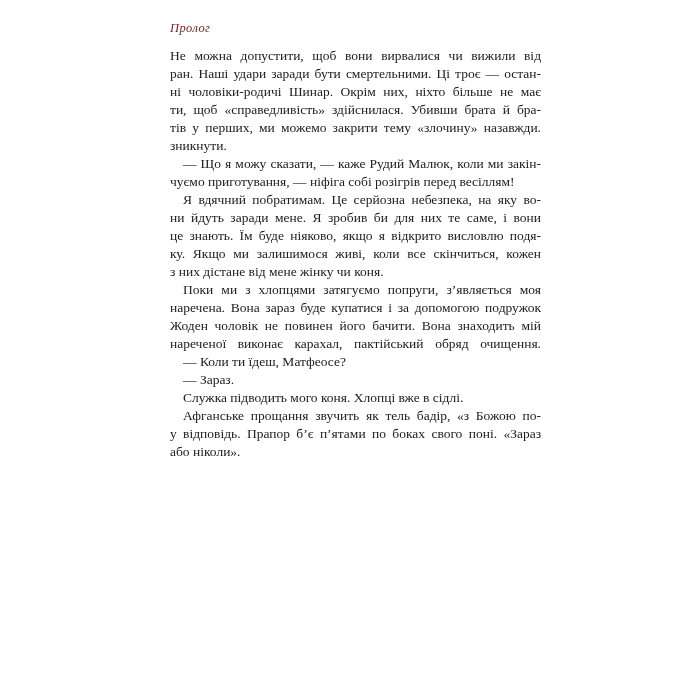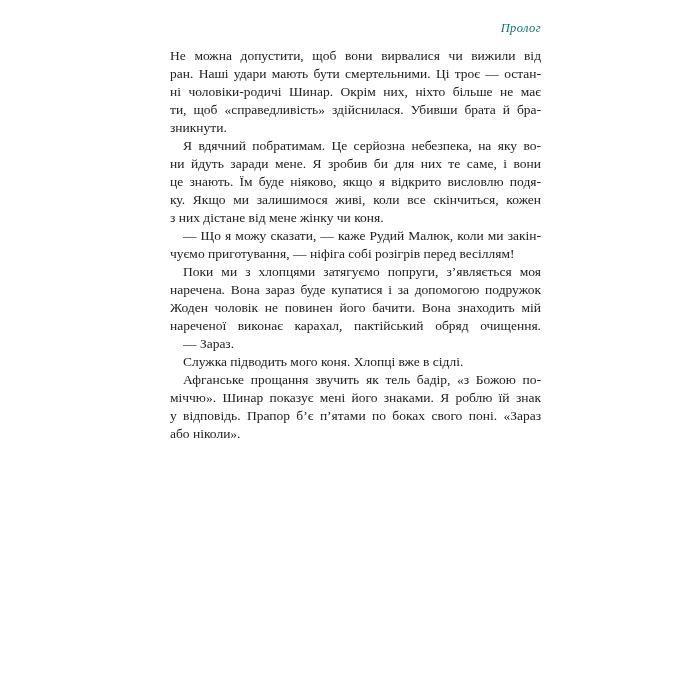--- a/index.html
+++ b/index.html
@@ -14,25 +14,25 @@
     background: #ffffff;
     font-family: "Liberation Serif", "DejaVu Serif", serif;
     color: #212121;
     overflow: hidden;
   }
   .running-head {
     position: absolute;
     left: 170px;
     top: 21px;
     width: 371px;
-    text-align: right;
+    text-align: left;
     font-style: italic;
     font-size: 12.5px;
     letter-spacing: 0.4px;
-    color: #0f766e;
+    color: #7f1d1d;
   }
   .text-block {
     position: absolute;
     left: 170px;
     top: 47px;
     width: 371px;
     font-size: 13.5px;
     line-height: 18px;
   }
   .line {
@@ -54,57 +54,60 @@
 <body>
 
 <div class="page">
 
   <div class="running-head">Пролог</div>
 
   <div class="text-block">
 
     <div class="para">
       <div class="line">Не можна допустити, щоб вони вирвалися чи вижили від</div>
-      <div class="line">ран. Наші удари мають бути смертельними. Ці троє — остан-</div>
+      <div class="line">ран. Наші удари заради бути смертельними. Ці троє — остан-</div>
       <div class="line">ні чоловіки-родичі Шинар. Окрім них, ніхто більше не має</div>
       <div class="line">ти, щоб «справедливість» здійснилася. Убивши брата й бра-</div>
+      <div class="line">тів у перших, ми можемо закрити тему «злочину» назавжди.</div>
       <div class="line last">зникнути.</div>
+    </div>
+
+    <div class="para">
+      <div class="line indent">— Що я можу сказати, — каже Рудий Малюк, коли ми закін-</div>
+      <div class="line last">чуємо приготування, — ніфіга собі розігрів перед весіллям!</div>
     </div>
 
     <div class="para">
       <div class="line indent">Я вдячний побратимам. Це серйозна небезпека, на яку во-</div>
       <div class="line">ни йдуть заради мене. Я зробив би для них те саме, і вони</div>
       <div class="line">це знають. Їм буде ніяково, якщо я відкрито висловлю подя-</div>
       <div class="line">ку. Якщо ми залишимося живі, коли все скінчиться, кожен</div>
       <div class="line last">з них дістане від мене жінку чи коня.</div>
     </div>
 
     <div class="para">
-      <div class="line indent">— Що я можу сказати, — каже Рудий Малюк, коли ми закін-</div>
-      <div class="line last">чуємо приготування, — ніфіга собі розігрів перед весіллям!</div>
-    </div>
-
-    <div class="para">
       <div class="line indent">Поки ми з хлопцями затягуємо попруги, з’являється моя</div>
       <div class="line">наречена. Вона зараз буде купатися і за допомогою подружок</div>
       <div class="line">Жоден чоловік не повинен його бачити. Вона знаходить мій</div>
       <div class="line">нареченої виконає карахал, пактійський обряд очищення.</div>
     </div>
 
+    <div class="para">
+      <div class="line indent last">— Коли ти їдеш, Матфеосе?</div>
+    </div>
 
     <div class="para">
       <div class="line indent last">— Зараз.</div>
     </div>
 
     <div class="para">
       <div class="line indent last">Служка підводить мого коня. Хлопці вже в сідлі.</div>
     </div>
 
     <div class="para">
       <div class="line indent">Афганське прощання звучить як тель бадір, «з Божою по-</div>
-      <div class="line">міччю». Шинар показує мені його знаками. Я роблю їй знак</div>
       <div class="line">у відповідь. Прапор б’є п’ятами по боках свого поні. «Зараз</div>
       <div class="line last">або ніколи».</div>
     </div>
 
 
   </div>
 </div>
 
 </body></html>

